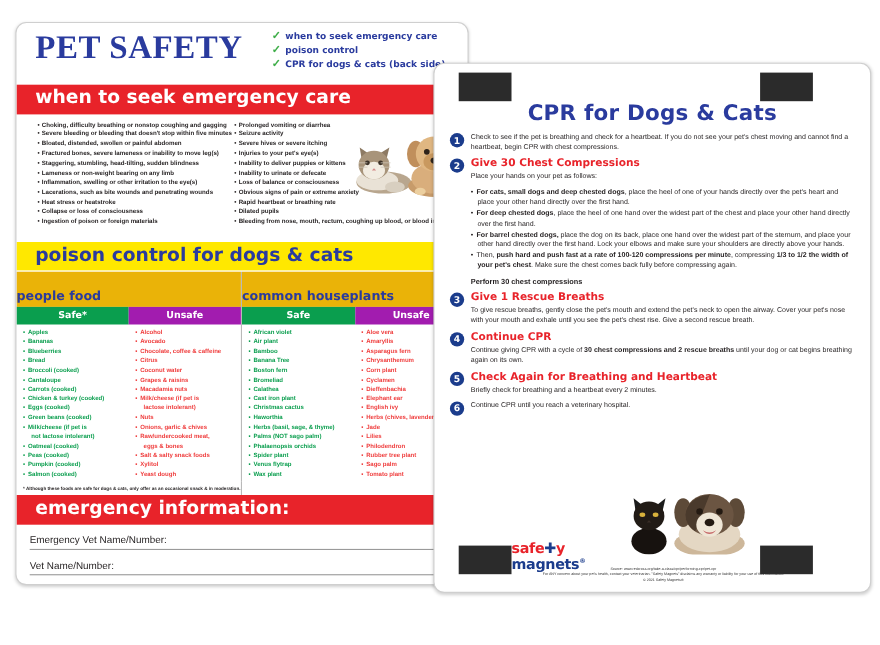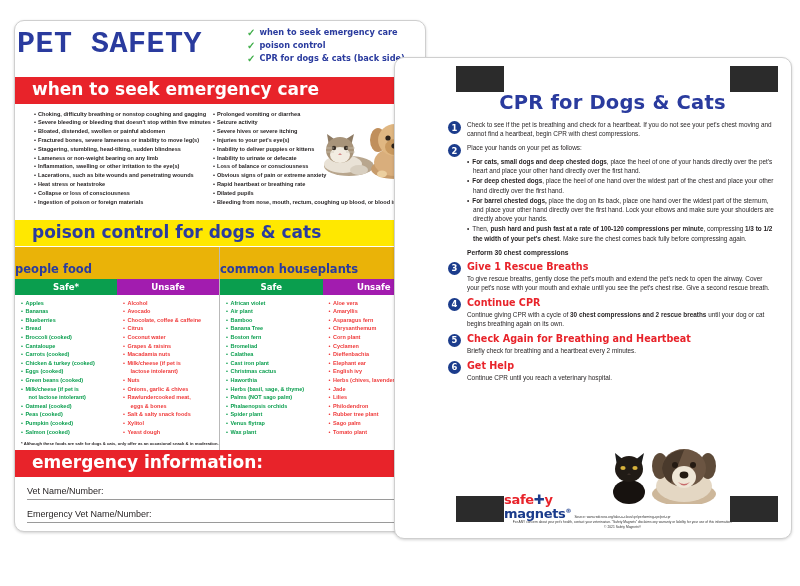--- a/index.html
+++ b/index.html
@@ -15,22 +15,22 @@
     position:absolute;background:#fff;border:1px solid #cfcfcf;
     border-radius:10px;box-shadow:0 1px 3px rgba(0,0,0,.18);
     overflow:hidden;
   }
 
   
   #left-card{left:14px;top:20px;width:410px;height:510px;}
 
   .lc-head{position:relative;height:56px;}
   .brand-title{
-    position:absolute;left:2px;top:8px;
-    font-family:Liberation Mono, monospace;
+    position:absolute;left:17px;top:8px;
+    font-family:Liberation Serif, serif;
     font-weight:700;font-size:30px;letter-spacing:.5px;
     color:#2a3b9e;line-height:1;
   }
   .checklist{position:absolute;right:8px;top:6px;width:170px;}
   .chk-row{display:flex;align-items:flex-start;gap:4px;margin-bottom:2px;}
   .chk-mark{color:#3fae49;font-size:10px;line-height:11px;font-weight:700;}
   .chk-txt{
     font-family:"DejaVu Sans", sans-serif;
     font-weight:700;font-size:8.2px;color:#2a3b9e;line-height:11px;
     white-space:nowrap;
@@ -96,21 +96,21 @@
   .emerg-info{padding:0;}
   .ei-lines{padding:9px 12px 2px 12px;}
   .ei-line{
     font-size:9px;color:#231f20;padding-bottom:3px;margin-bottom:9px;
     border-bottom:1px solid #9a9a9a;font-family:"Liberation Sans", sans-serif;
   }
   .ei-line.blank{height:9px;padding-bottom:0;}
 
   
   #right-card{left:394px;top:57px;width:396px;height:480px;}
-  .rc-inner{position:relative;height:100%;margin-left:39px;}
+  .rc-inner{position:relative;height:100%;}
   .magnet{position:absolute;width:48px;height:26px;background:#2b2b2b;}
   #magnet-tl{left:22px;top:8px;}
   #magnet-tr{left:296px;top:8px;}
   #magnet-bl{left:22px;top:438px;}
   #magnet-br{left:296px;top:438px;}
 
   .cpr-title{
     text-align:center;font-family:"DejaVu Sans", sans-serif;font-weight:700;
     color:#2a3b9e;font-size:19.5px;padding-top:33px;letter-spacing:.2px;
   }
@@ -344,22 +344,22 @@
       </div>
       <div class="fnR">
         <div class="footnote">&nbsp;</div>
       </div>
     </div>
 
     <div class="bar bar-red">emergency information:</div>
 
     <div class="emerg-info">
       <div class="ei-lines">
+        <div class="ei-line">Emergency Vet Name/Number:</div>
         <div class="ei-line">Vet Name/Number:</div>
-        <div class="ei-line">Emergency Vet Name/Number:</div>
         <div class="ei-line blank"></div>
       </div>
 
     </div>
   </div>
 
   <div class="card" id="right-card">
     <div class="rc-inner">
       <div class="magnet" id="magnet-tl"></div>
       <div class="magnet" id="magnet-tr"></div>
@@ -371,20 +371,21 @@
       <div class="steps">
           <div class="step">
             <div class="num">1</div>
             <div class="st-body">
               <div class="st-text">Check to see if the pet is breathing and check for a heartbeat. If you do not see your pet's chest moving and cannot find a heartbeat, begin CPR with chest compressions.</div>
             </div>
           </div>
           <div class="step">
             <div class="num">2</div>
             <div class="st-body">
+              <div class="st-title">Give 30 Chest Compressions</div>
               <div class="st-text">Place your hands on your pet as follows:</div>
               <div class="sub-list">
                 <div class="sl"><b>For cats, small dogs and deep chested dogs</b>, place the heel of one of your hands directly over the pet's heart and place your other hand directly over the first hand.</div>
                 <div class="sl"><b>For deep chested dogs</b>, place the heel of one hand over the widest part of the chest and place your other hand directly over the first hand.</div>
                 <div class="sl"><b>For barrel chested dogs,</b> place the dog on its back, place one hand over the widest part of the sternum, and place your other hand directly over the first hand. Lock your elbows and make sure  your shoulders are directly above your hands.</div>
                 <div class="sl">Then, <b>push hard and push fast at a rate of 100-120 compressions per minute</b>, compressing <b>1/3 to 1/2 the width of your pet's chest</b>. Make sure the chest comes back fully before compressing again.</div>
               </div>
               <div class="perform">Perform 30 chest compressions</div>
             </div>
           </div>
@@ -405,21 +406,20 @@
           <div class="step">
             <div class="num">5</div>
             <div class="st-body">
               <div class="st-title">Check Again for Breathing and Heartbeat</div>
               <div class="st-text">Briefly check for breathing and a heartbeat every 2 minutes.</div>
             </div>
           </div>
           <div class="step">
             <div class="num">6</div>
             <div class="st-body">
-              <div class="st-title">Get Help</div>
               <div class="st-text">Continue CPR until you reach a veterinary hospital.</div>
             </div>
           </div>
         </div>
 
       <div class="rc-pets">
         <svg class="rp-cat" viewBox="0 0 46 54">
           <path d="M9 16 L7 3 L17 11 Z" fill="#1c1c1c"></path>
           <path d="M33 16 L36 3 L26 11 Z" fill="#1c1c1c"></path>
           <ellipse cx="21" cy="42" rx="16" ry="12" fill="#17120f"></ellipse>

